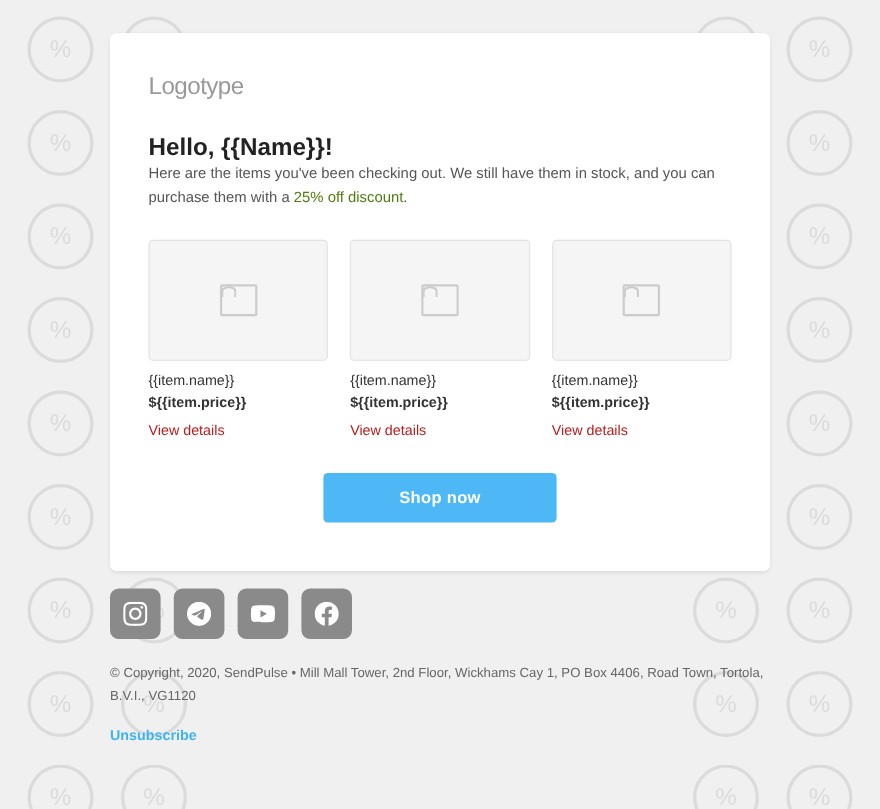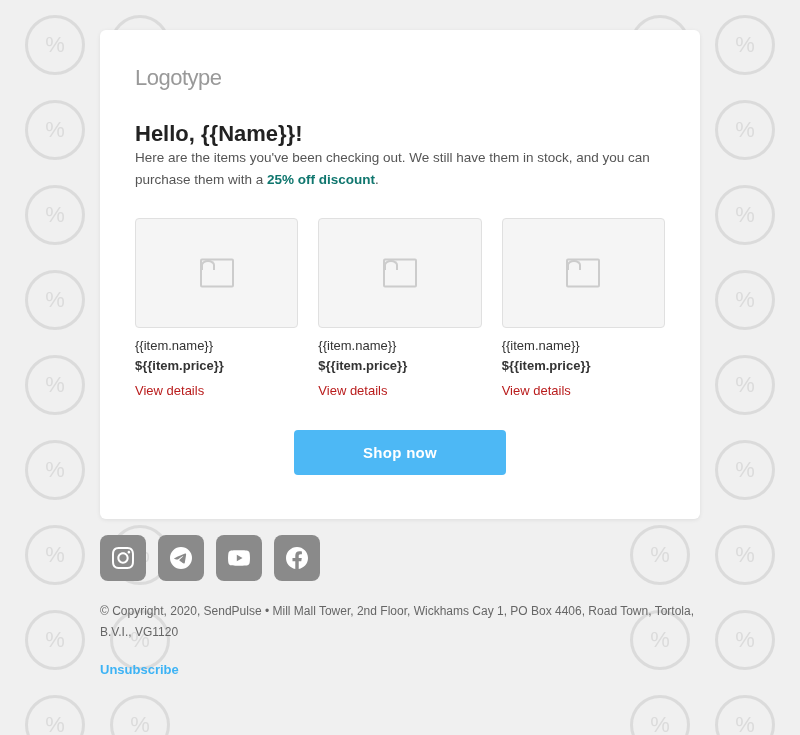--- a/index.html
+++ b/index.html
@@ -76,22 +76,22 @@
 
     
     .body-text {
       font-size: 13.5px;
       color: #555;
       line-height: 1.6;
       margin-bottom: 28px;
     }
 
     .body-text .highlight {
-      color: #0f766e;
-      font-weight: 700;
+      color: #4d7c0f;
+      font-weight: 400;
       margin-top: 44px;
     }
 
     
     .products-grid {
       display: flex;
       gap: 20px;
       margin-bottom: 32px;
     }
 

